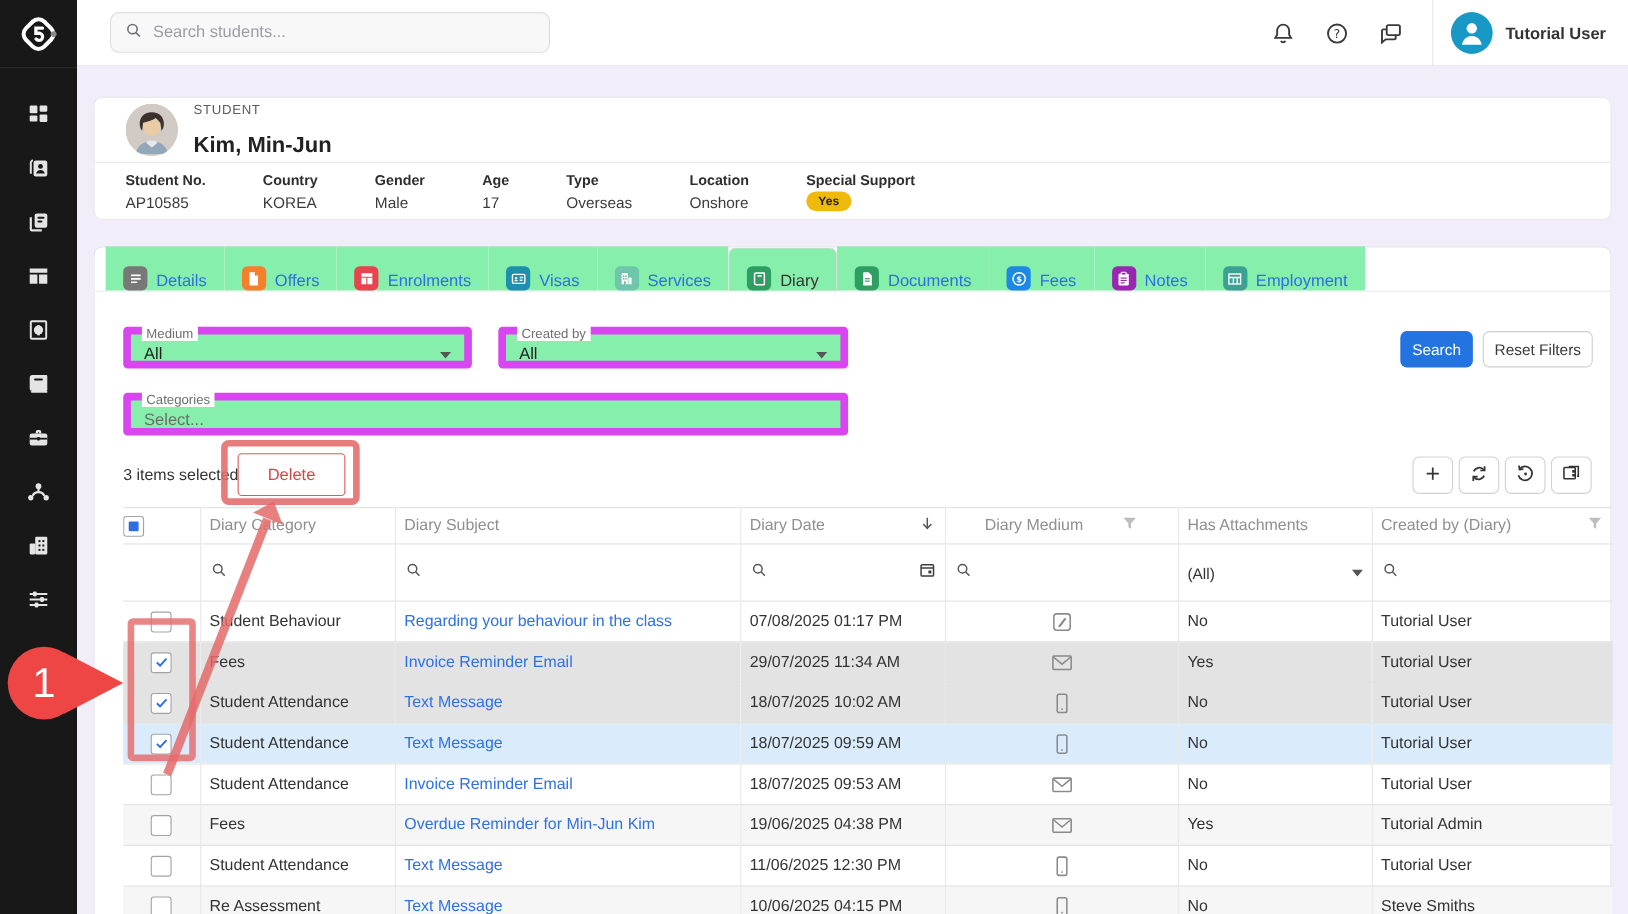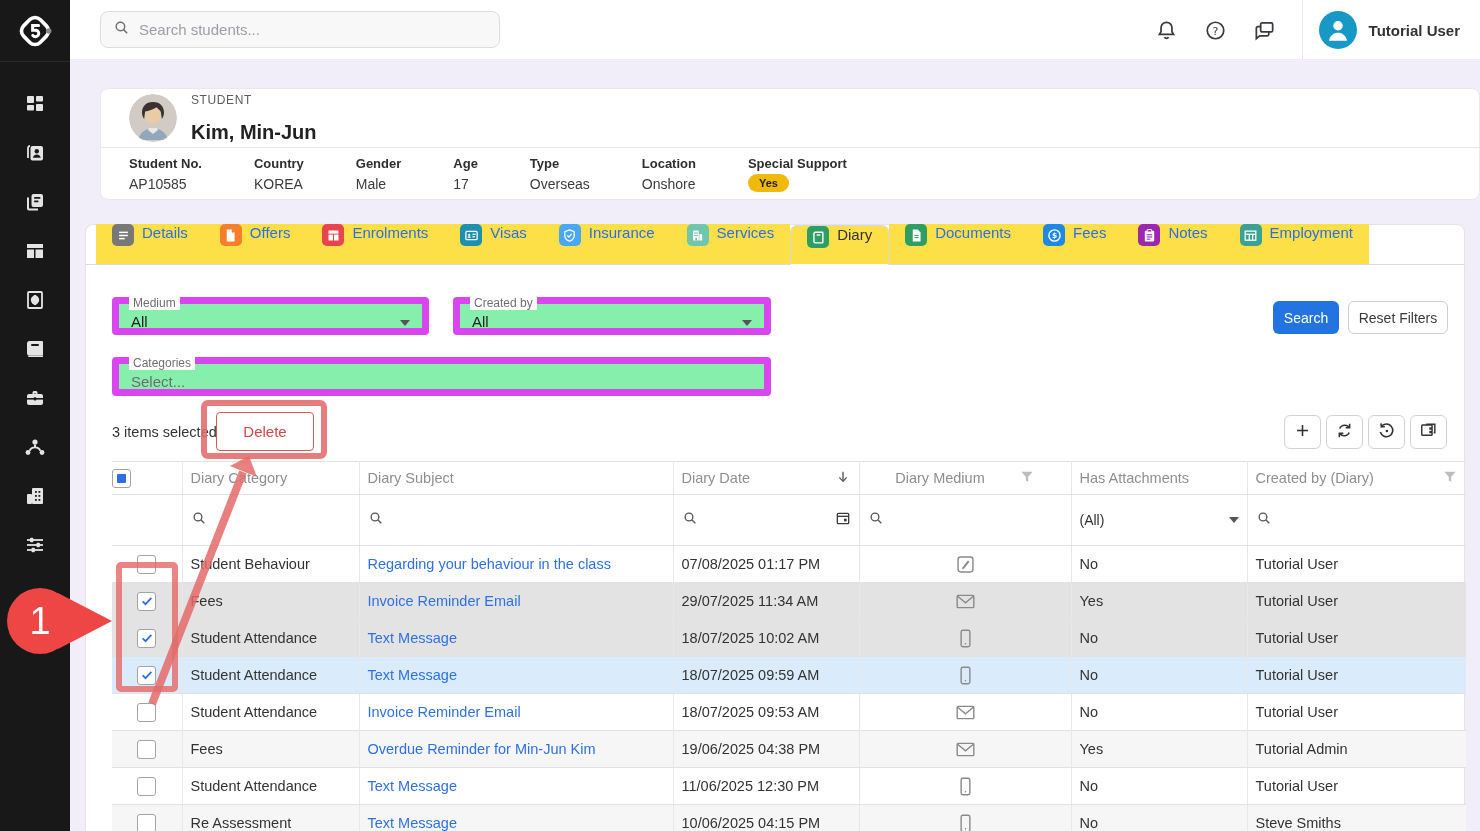--- a/index.html
+++ b/index.html
@@ -21,39 +21,39 @@
   .search-wrap input::placeholder { color:#9d9da5; }
   .top-right { position:absolute; right:20px; top:0; height:60px; display:flex; align-items:center; }
   .top-ic { width:23px; height:23px; margin-left:26px; cursor:pointer; }
   .top-ic svg { width:23px; height:23px; }
   .top-divider { width:1px; height:60px; background:#e7e7ee; margin-left:26px; }
   .user-avatar { width:38px; height:38px; border-radius:50%; background:#1898c5; margin-left:16px; display:flex; align-items:center; justify-content:center; cursor:pointer; }
   .user-avatar svg { width:30px; height:30px; }
   .user-name { font-size:15px; font-weight:bold; color:#333; margin-left:12px; }
 
   
-  .student-card { position:absolute; left:100px; top:88px; width:1380px; height:112px; background:#fff; border:1px solid #e8e8ef; border-radius:8px; z-index:2; }
+  .student-card { position:absolute; left:85px; top:88px; width:1380px; height:112px; background:#fff; border:1px solid #e8e8ef; border-radius:8px; z-index:2; }
   .sc-top { height:59px; display:flex; align-items:center; padding:0 18px 0 28px; border-bottom:1px solid #e7e7e7; }
   .stu-avatar { width:48px; height:48px; border-radius:50%; overflow:hidden; flex:0 0 auto; }
   .stu-avatar svg { width:48px; height:48px; display:block; }
   .stu-id { margin-left:14px; }
   .stu-label { font-size:12px; color:#5c5c5c; letter-spacing:0.6px; }
   .stu-name { font-size:20px; font-weight:bold; color:#222; margin-top:14px; }
   .actions { margin-left:auto; display:flex; gap:10px; align-items:center; }
   .action-btn { height:30px; padding:0 11px; background:#fff; border:1px solid #2e6ee0; border-radius:6px; color:#2e6ee0; font-size:14px; display:flex; align-items:center; gap:7px; cursor:pointer; font-family:"Liberation Sans",sans-serif; }
   .caret { width:0; height:0; border-left:5px solid transparent; border-right:5px solid transparent; border-top:6px solid #2e6ee0; display:inline-block; }
   .sc-info { display:flex; padding:8px 0 0 28px; gap:12px; }
   .info-item { margin-right:40px; }
   .info-label { font-size:13px; font-weight:bold; color:#2e2e2e; }
   .info-value { font-size:14px; color:#3c3c3c; margin-top:5px; }
   .badge-yes { display:inline-block; background:#f0ba0c; color:#222; font-size:11px; font-weight:bold; padding:3px 11px; border-radius:10px; margin-top:3px; }
 
   
   .tabs-bar { position:absolute; left:85px; top:224px; width:1380px; height:41px; background:#fff; border:1px solid #e3e3ea; border-bottom:1px solid #d9d9d9; border-radius:8px 8px 0 0; display:flex; align-items:flex-end; padding-left:10px; z-index:3; }
-  .tab { height:40px; display:flex; align-items:flex-start; gap:8px; padding:0 16px; font-size:15px; color:#2e6ee0; cursor:pointer; background:#fde047; }
+  .tab { height:40px; display:flex; align-items:flex-end; gap:8px; padding:0 16px; font-size:15px; color:#2e6ee0; cursor:pointer; background:#86efac; }
   .tab.active { border:1px solid #d9d9d9; border-bottom:1px solid #fff; margin-bottom:-1px; border-radius:7px 7px 0 0; color:#333; }
   .tab-ic { width:22px; height:22px; border-radius:5px; display:flex; align-items:center; justify-content:center; flex:0 0 auto; }
   .tab-ic svg { width:15px; height:15px; }
 
   
   .panel { position:absolute; left:85px; top:265px; width:1380px; height:566px; background:#fff; border-left:1px solid #e3e3ea; border-right:1px solid #e3e3ea; z-index:2; }
 
   .field { position:absolute; border:7px solid #d946ef; border-radius:4px; height:38px; background:#86efac; cursor:pointer; }
   .field-label { position:absolute; top:-8px; left:10px; background:#fff; padding:0 4px; font-size:12px; color:#6f6f6f; }
   .field-value { position:absolute; left:12px; top:9px; font-size:15px; color:#222; }
@@ -292,29 +292,20 @@
       <span class="tab-ic" style="background: rgb(31, 143, 174);">
         <svg viewBox="0 0 24 24" fill="none" stroke="#fff" stroke-width="2">
           <rect x="3" y="5.5" width="18" height="13" rx="1.5"></rect>
           <circle cx="8.3" cy="11" r="1.7" fill="#fff" stroke="none"></circle>
           <path d="M5.5 15.5c.5-1.6 1.6-2.3 2.8-2.3s2.3.7 2.8 2.3" fill="#fff" stroke="none"></path>
           <line x1="13.5" y1="10" x2="18.5" y2="10"></line>
           <line x1="13.5" y1="14" x2="17.5" y2="14"></line>
         </svg>
       </span>
       <span>Visas</span>
-    </div>
-    <div class="tab">
-      <span class="tab-ic" style="background: rgb(73, 168, 245);">
-        <svg viewBox="0 0 24 24" fill="none" stroke="#fff" stroke-width="2">
-          <path d="M12 3l7.5 3v6.2c0 4-3 7-7.5 9-4.5-2-7.5-5-7.5-9V6z"></path>
-          <path d="M8.5 12l2.5 2.5 4.5-5"></path>
-        </svg>
-      </span>
-      <span>Insurance</span>
     </div>
     <div class="tab">
       <span class="tab-ic" style="background: rgb(111, 198, 173);">
         <svg viewBox="0 0 24 24" fill="#fff">
           <rect x="5" y="4" width="9" height="16" rx="0.8"></rect>
           <rect x="15" y="10" width="4.5" height="10" rx="0.8"></rect>
           <g fill="#4da58c">
             <rect x="7" y="7" width="2" height="2"></rect>
             <rect x="10.3" y="7" width="2" height="2"></rect>
             <rect x="7" y="11" width="2" height="2"></rect>

